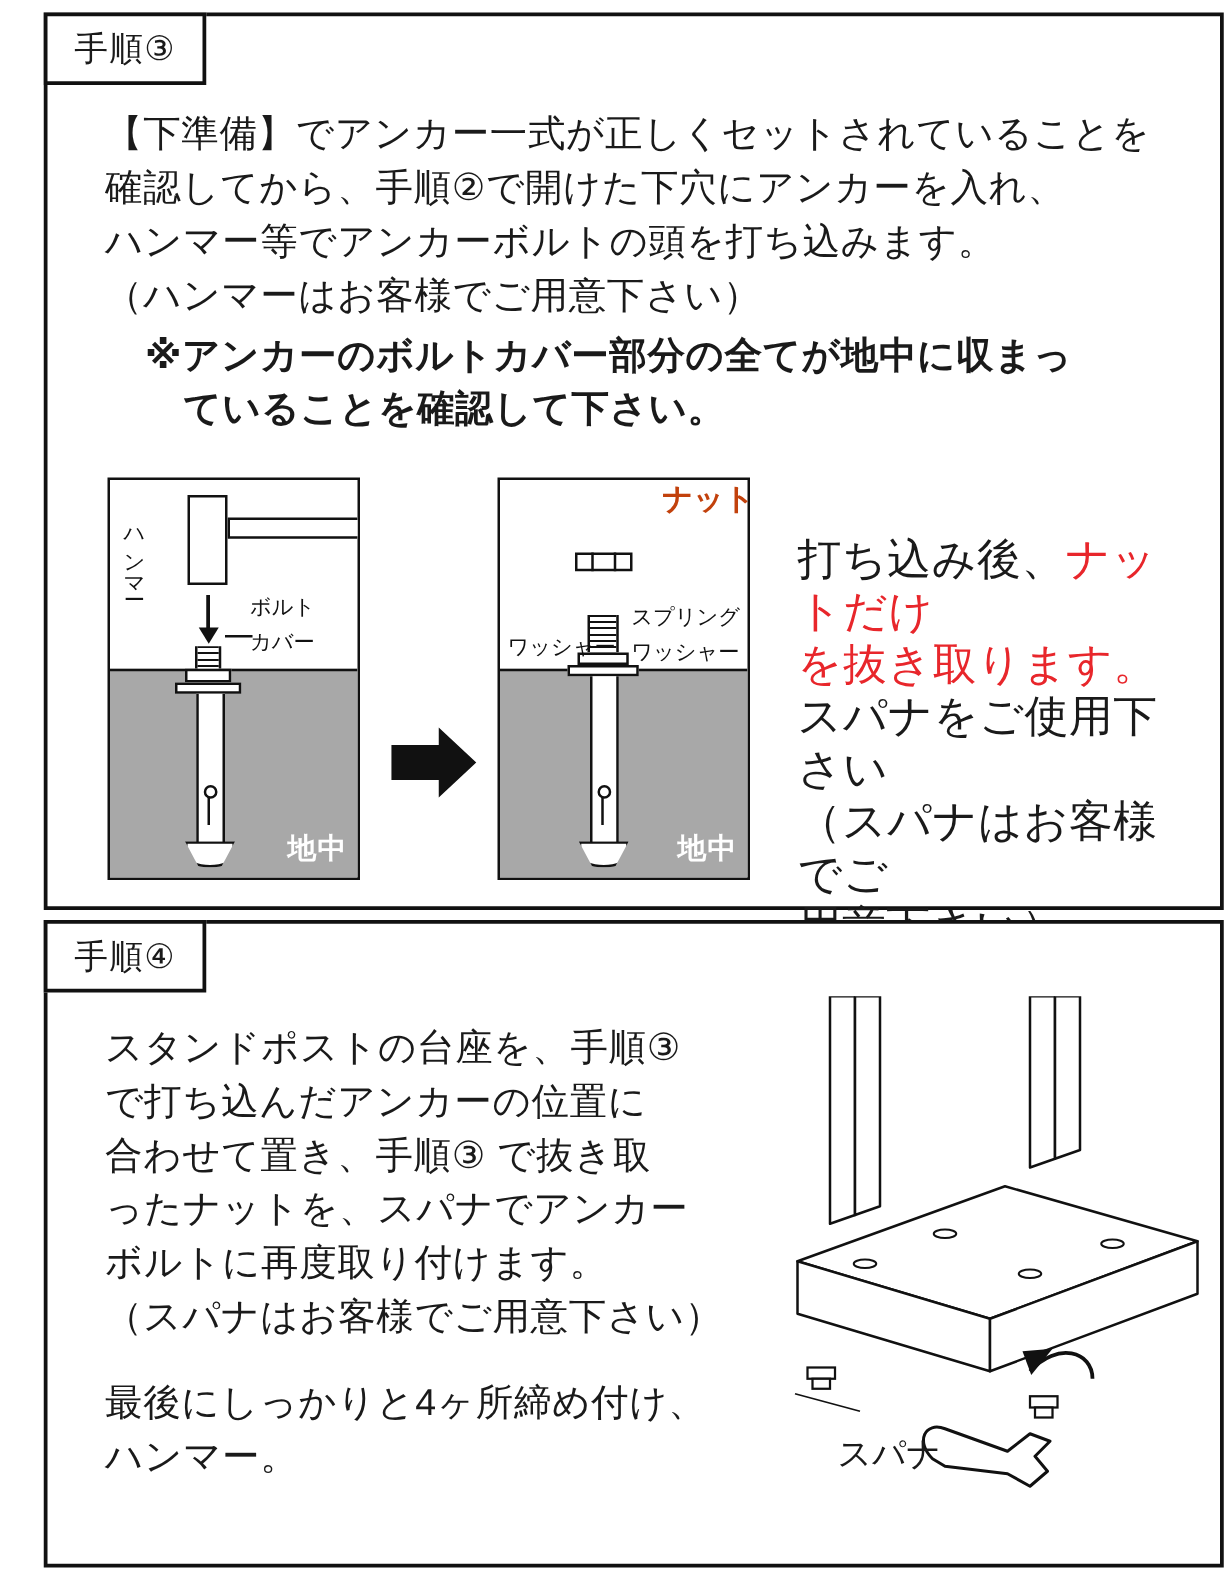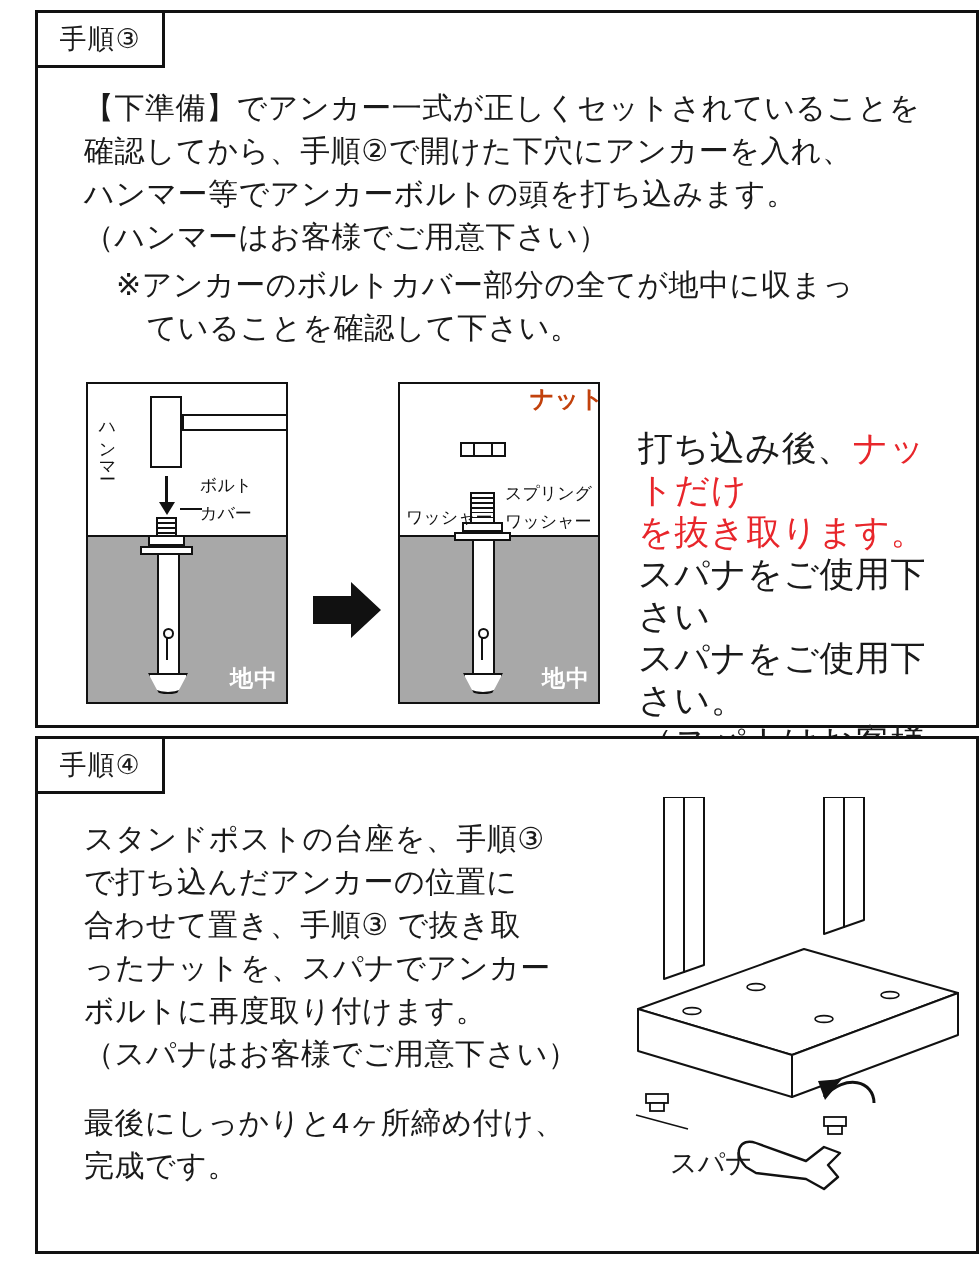--- a/index.html
+++ b/index.html
@@ -71,21 +71,21 @@
   }
   #step3-text {
     left: 46px;
     top: 73px;
     width: 880px;
   }
   #step3-note {
     left: 78px;
     top: 250px;
     width: 860px;
-    font-weight: 400;
+    font-weight: 700;
   }
 
   
   #fig3 {
     position: absolute;
     left: 30px;
     top: 352px;
     width: 890px;
     height: 345px;
   }
@@ -326,40 +326,39 @@
       </div>
 
       <div class="nut-label" style="left:462px; top:18px;">ナット</div>
 
       <div id="fig3-text">
         <div>
           <span>打ち込み後、</span><span class="red">ナットだけ</span>
         </div>
         <div class="red">を抜き取ります。</div>
         <div>スパナをご使用下さい</div>
-        <div>スパナをご使用下さい。</div>
         <div>（スパナはお客様でご</div>
         <div>用意下さい）</div>
       </div>
 
     </div>
   </div>
 
   <div class="panel" id="panel-step4">
 
     <div class="step-tab">手順④</div>
 
     <div class="body-text" id="step4-text">スタンドポストの台座を、手順③
 で打ち込んだアンカーの位置に
 合わせて置き、手順③ で抜き取
 ったナットを、スパナでアンカー
 ボルトに再度取り付けます。
 （スパナはお客様でご用意下さい）</div>
     <div class="body-text" id="step4-text2">最後にしっかりと4ヶ所締め付け、
-完成です。</div>
+ハンマー。</div>
 
     <div id="fig4">
       <svg width="340" height="420" viewBox="0 0 340 420">
         <g fill="#ffffff" stroke="#111111" stroke-width="2" stroke-linejoin="round">
 
           <polygon points="36,0 56,0 56,175 36,182"></polygon>
           <polygon points="56,0 76,0 76,168 56,175"></polygon>
 
           <polygon points="196,0 216,0 216,130 196,137"></polygon>
           <polygon points="216,0 236,0 236,123 216,130"></polygon>

